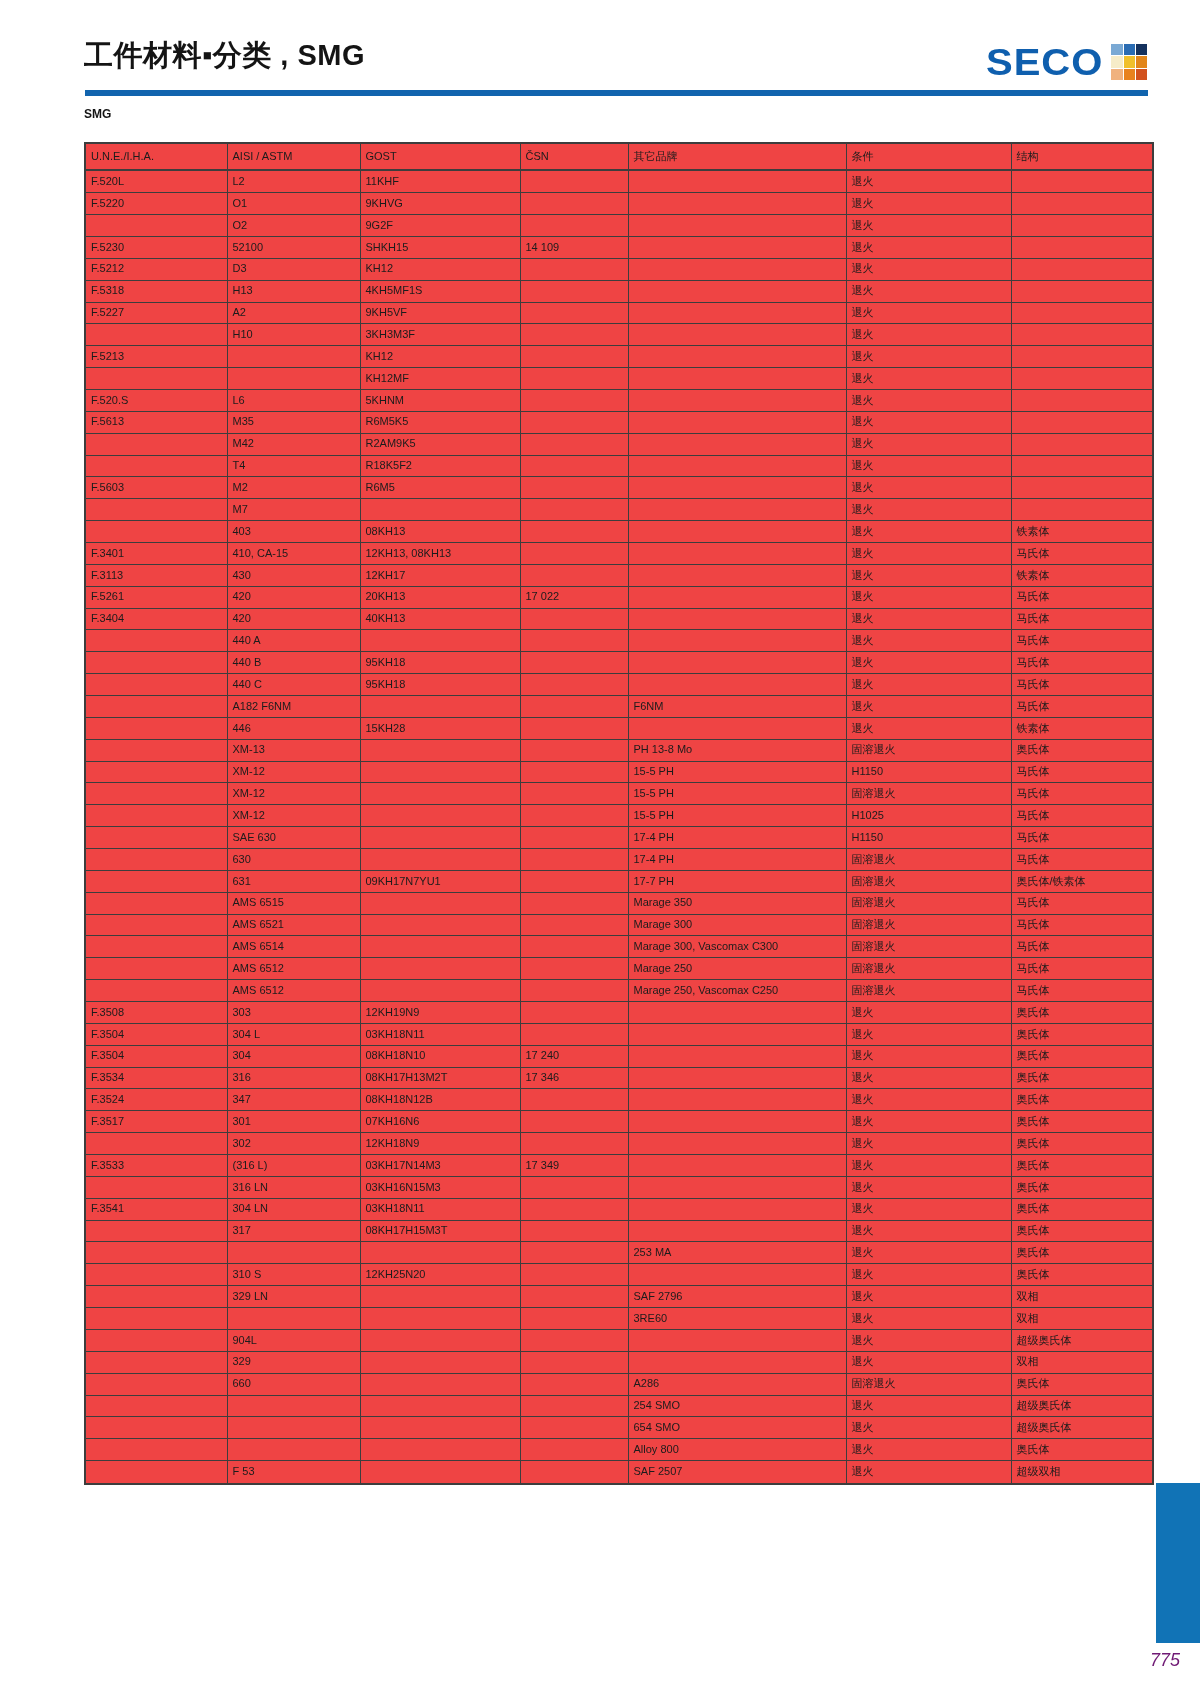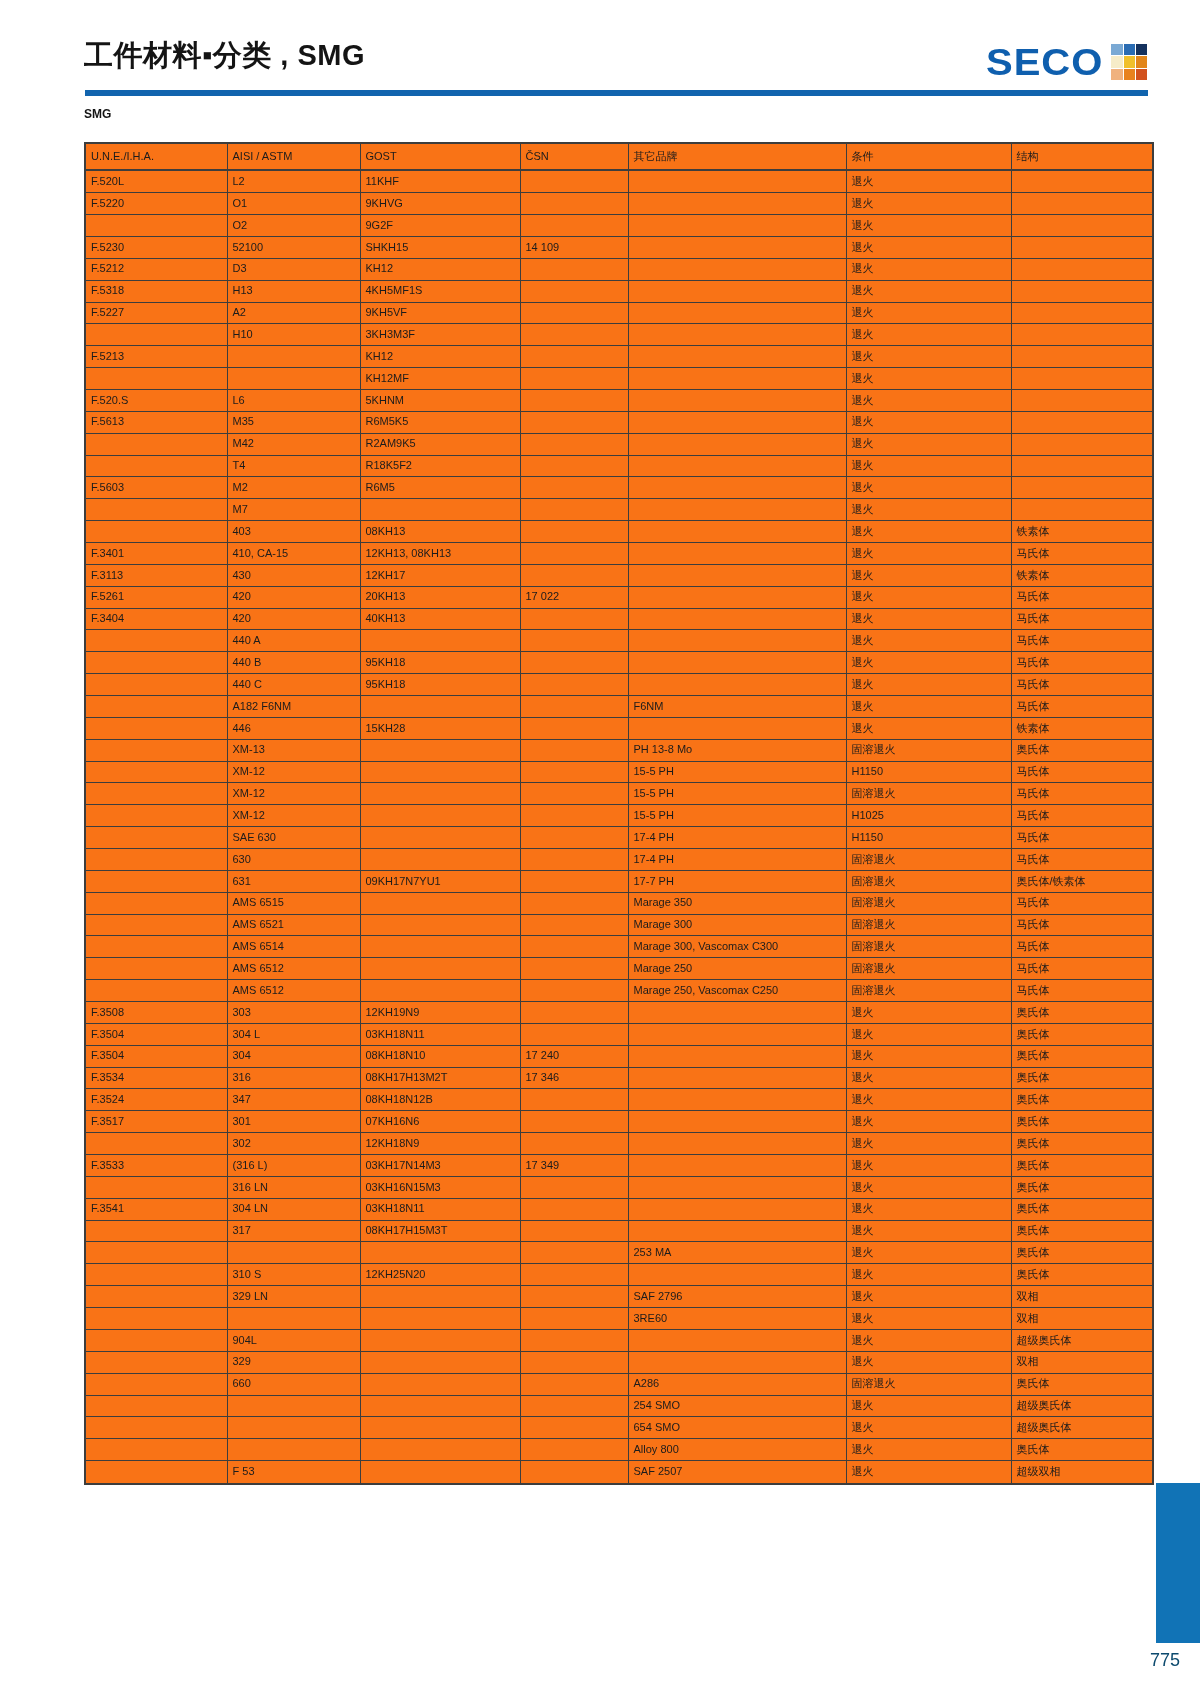--- a/index.html
+++ b/index.html
@@ -44,21 +44,21 @@
   }
   .section-label {
     position:absolute; left:84px; top:107px;
     font-size:12px; font-weight:bold; color:#141414;
   }
   table.smg {
     position:absolute; left:84px; top:142px;
     width:1068px; height:1343px;
     border-collapse:collapse;
     table-layout:fixed;
-    background:#f97316;
+    background:#ef4444;
   }
   table.smg th, table.smg td {
     border:1px solid #3d3d3d;
     padding:0 0 0 5px;
     font-size:11px;
     font-weight:normal;
     color:#1c1c1c;
     text-align:left;
     vertical-align:middle;
     white-space:nowrap;
@@ -72,21 +72,21 @@
   col.c3{width:108px;} col.c4{width:218px;} col.c5{width:165px;}
   col.c6{width:142px;}
   .side-bar {
     position:absolute; left:1156px; top:1483px;
     width:44px; height:160px;
     background:#1173b6;
   }
   .page-number {
     position:absolute; left:1110px; top:1650px;
     width:70px; text-align:right;
-    font-size:18px; color:#0c4a6e;
+    font-size:18px; color:#701a75;font-style:italic;
   }
 </style>
 </head>
 <body>
 
 <div class="page">
 
   <div class="page-title">工件材料▪分类 , SMG</div>
 
   <div class="logo">

